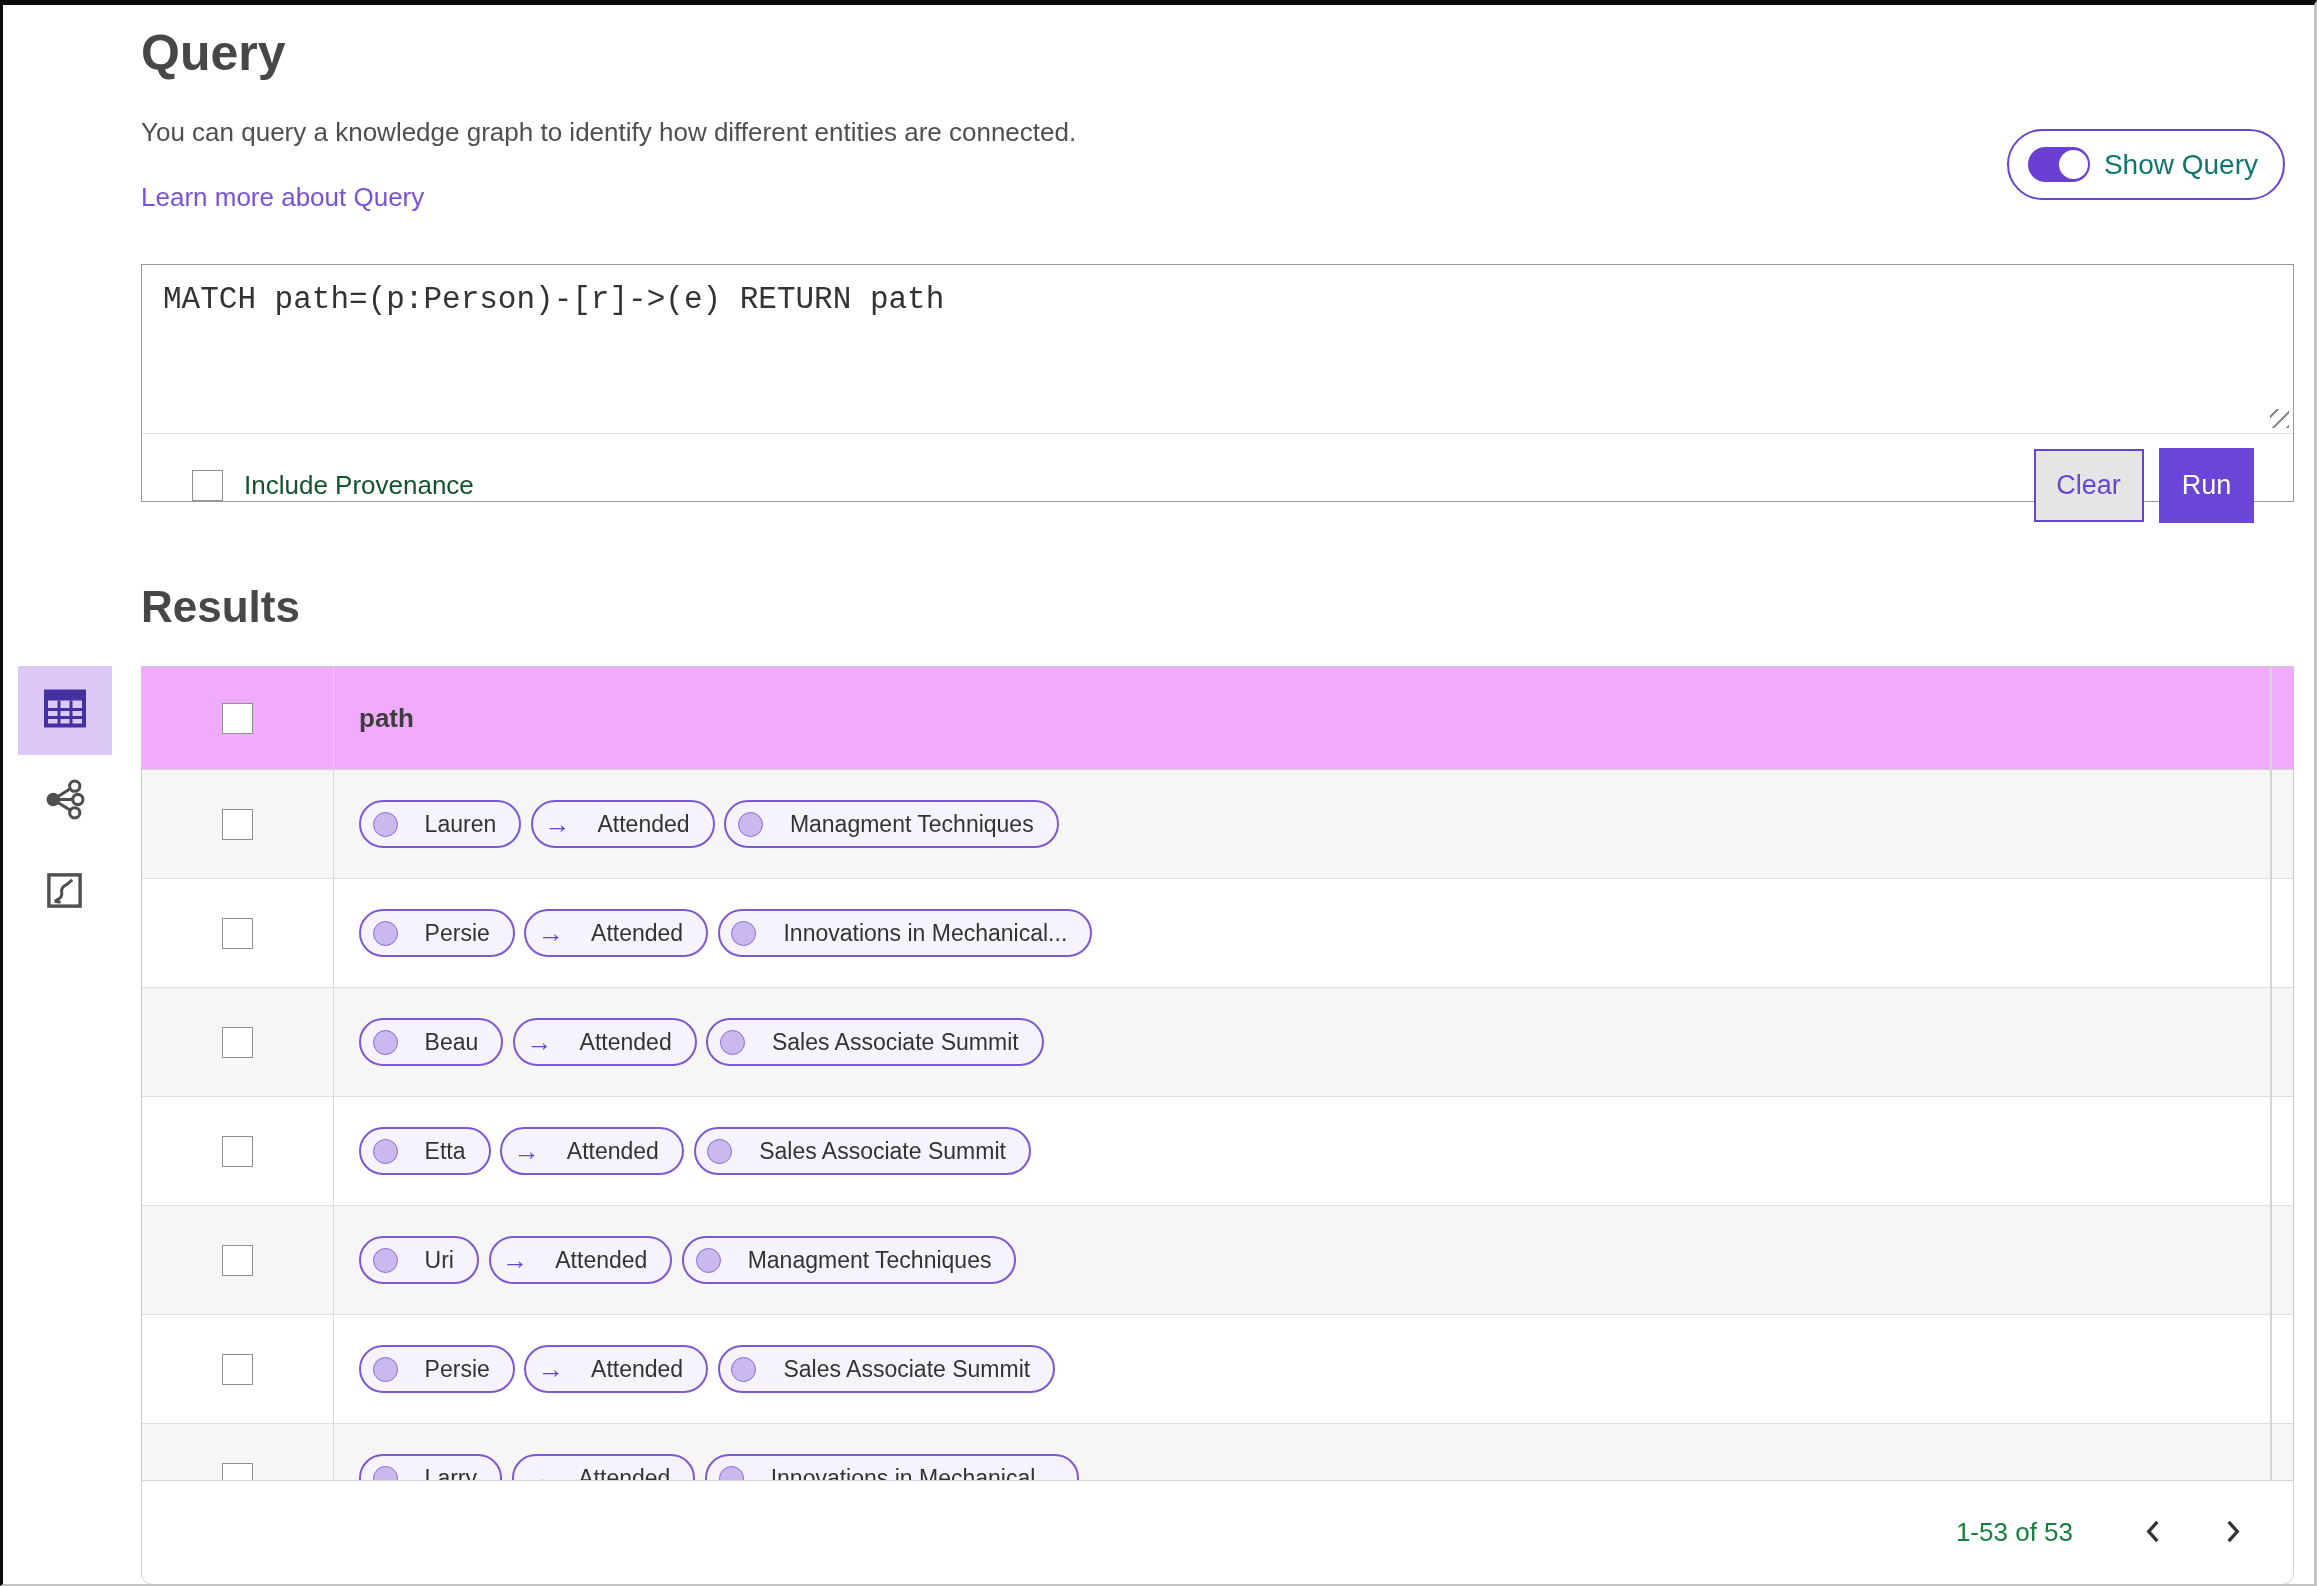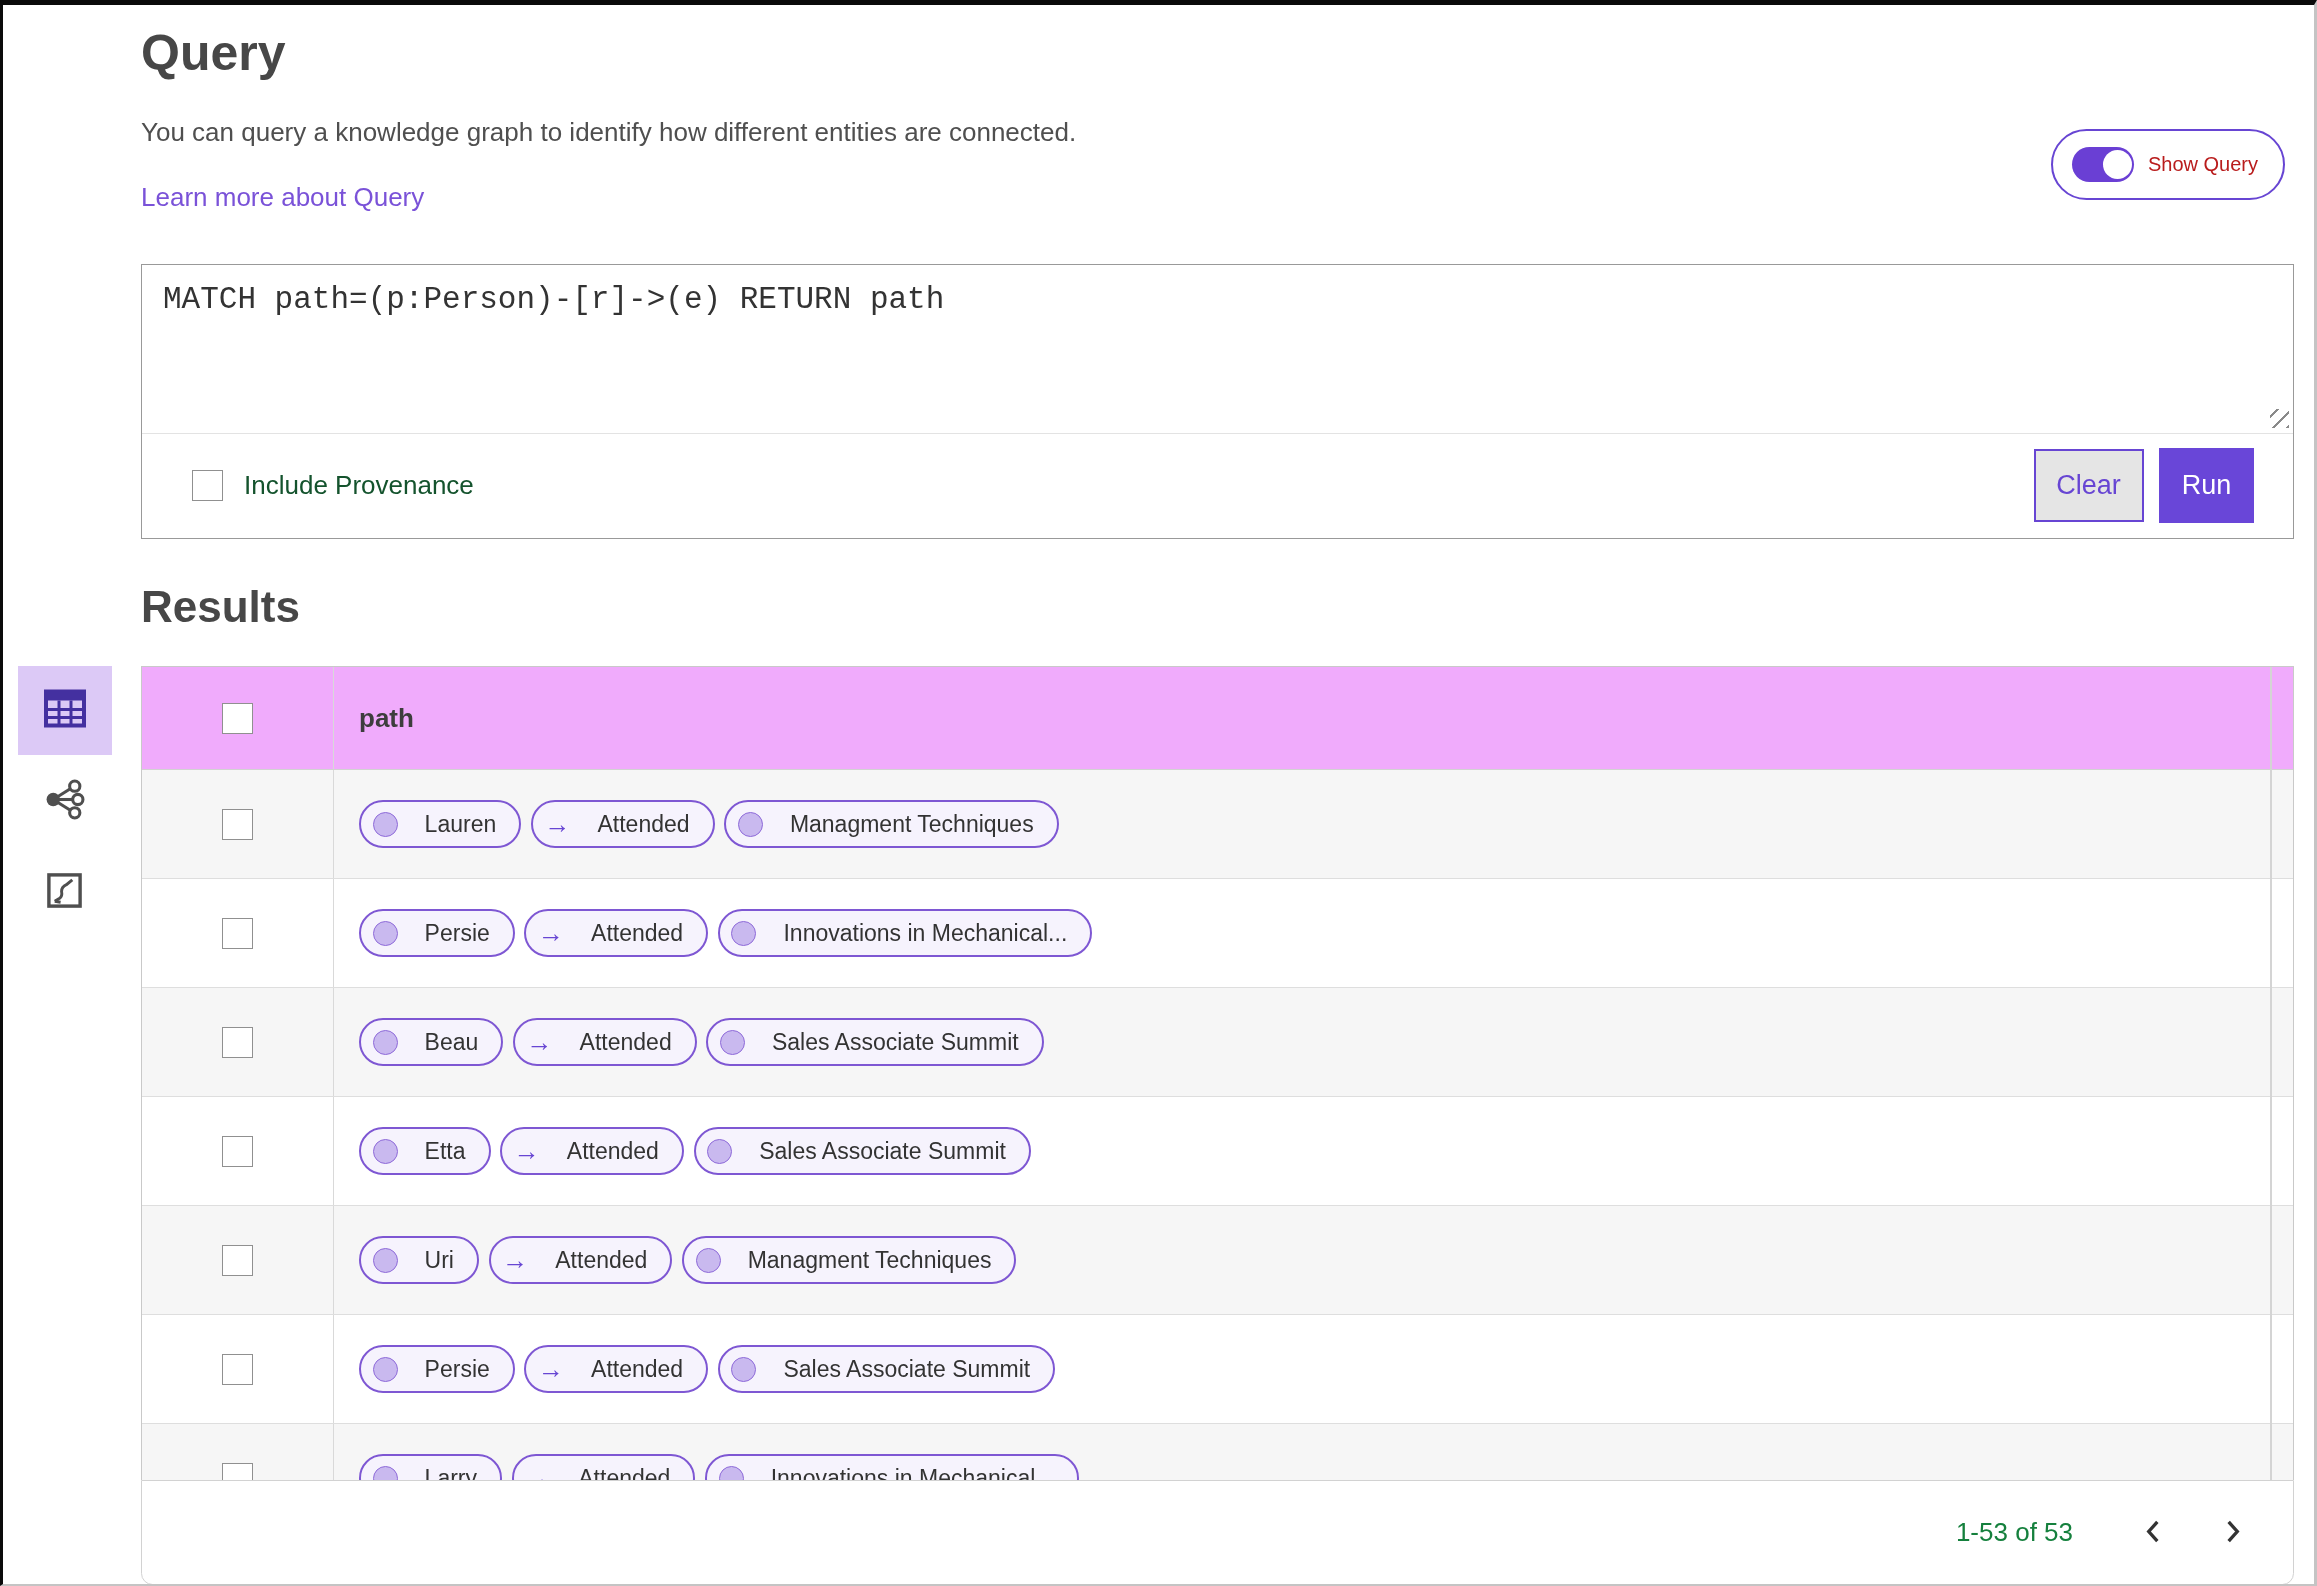--- a/index.html
+++ b/index.html
@@ -37,24 +37,24 @@
     display:flex; align-items:center; gap:13.5px; padding:0 25px 0 19.3px;
     background:#fff; cursor:pointer;
   }
   .toggle-track {
     width:62px; height:35px; border-radius:17.4px; background:#6a3fd4; position:relative;
   }
   .toggle-knob {
     position:absolute; right:2.9px; top:2.9px; width:29px; height:29px;
     border-radius:50%; background:#ffffff;
   }
-  .show-query-label { font-size:20px; color:#b91c1c; }
+  .show-query-label { font-size:28px; color:#0f766e; }
 
   .query-panel {
-    position:absolute; left:138px; top:259px; width:2153px; height:275px;
+    position:absolute; left:138px; top:259px; width:2153px; height:238px;
     border:1.9px solid #999999; background:#fff;
   }
   .code-area {
     position:relative; width:100%; height:169px;
     border-bottom:1.9px solid #e3e3e3;
     padding:17.4px 21px;
     font-family:"Liberation Mono", monospace;
     font-size:31px; color:#333; white-space:pre;
   }
   .resize-grip {

